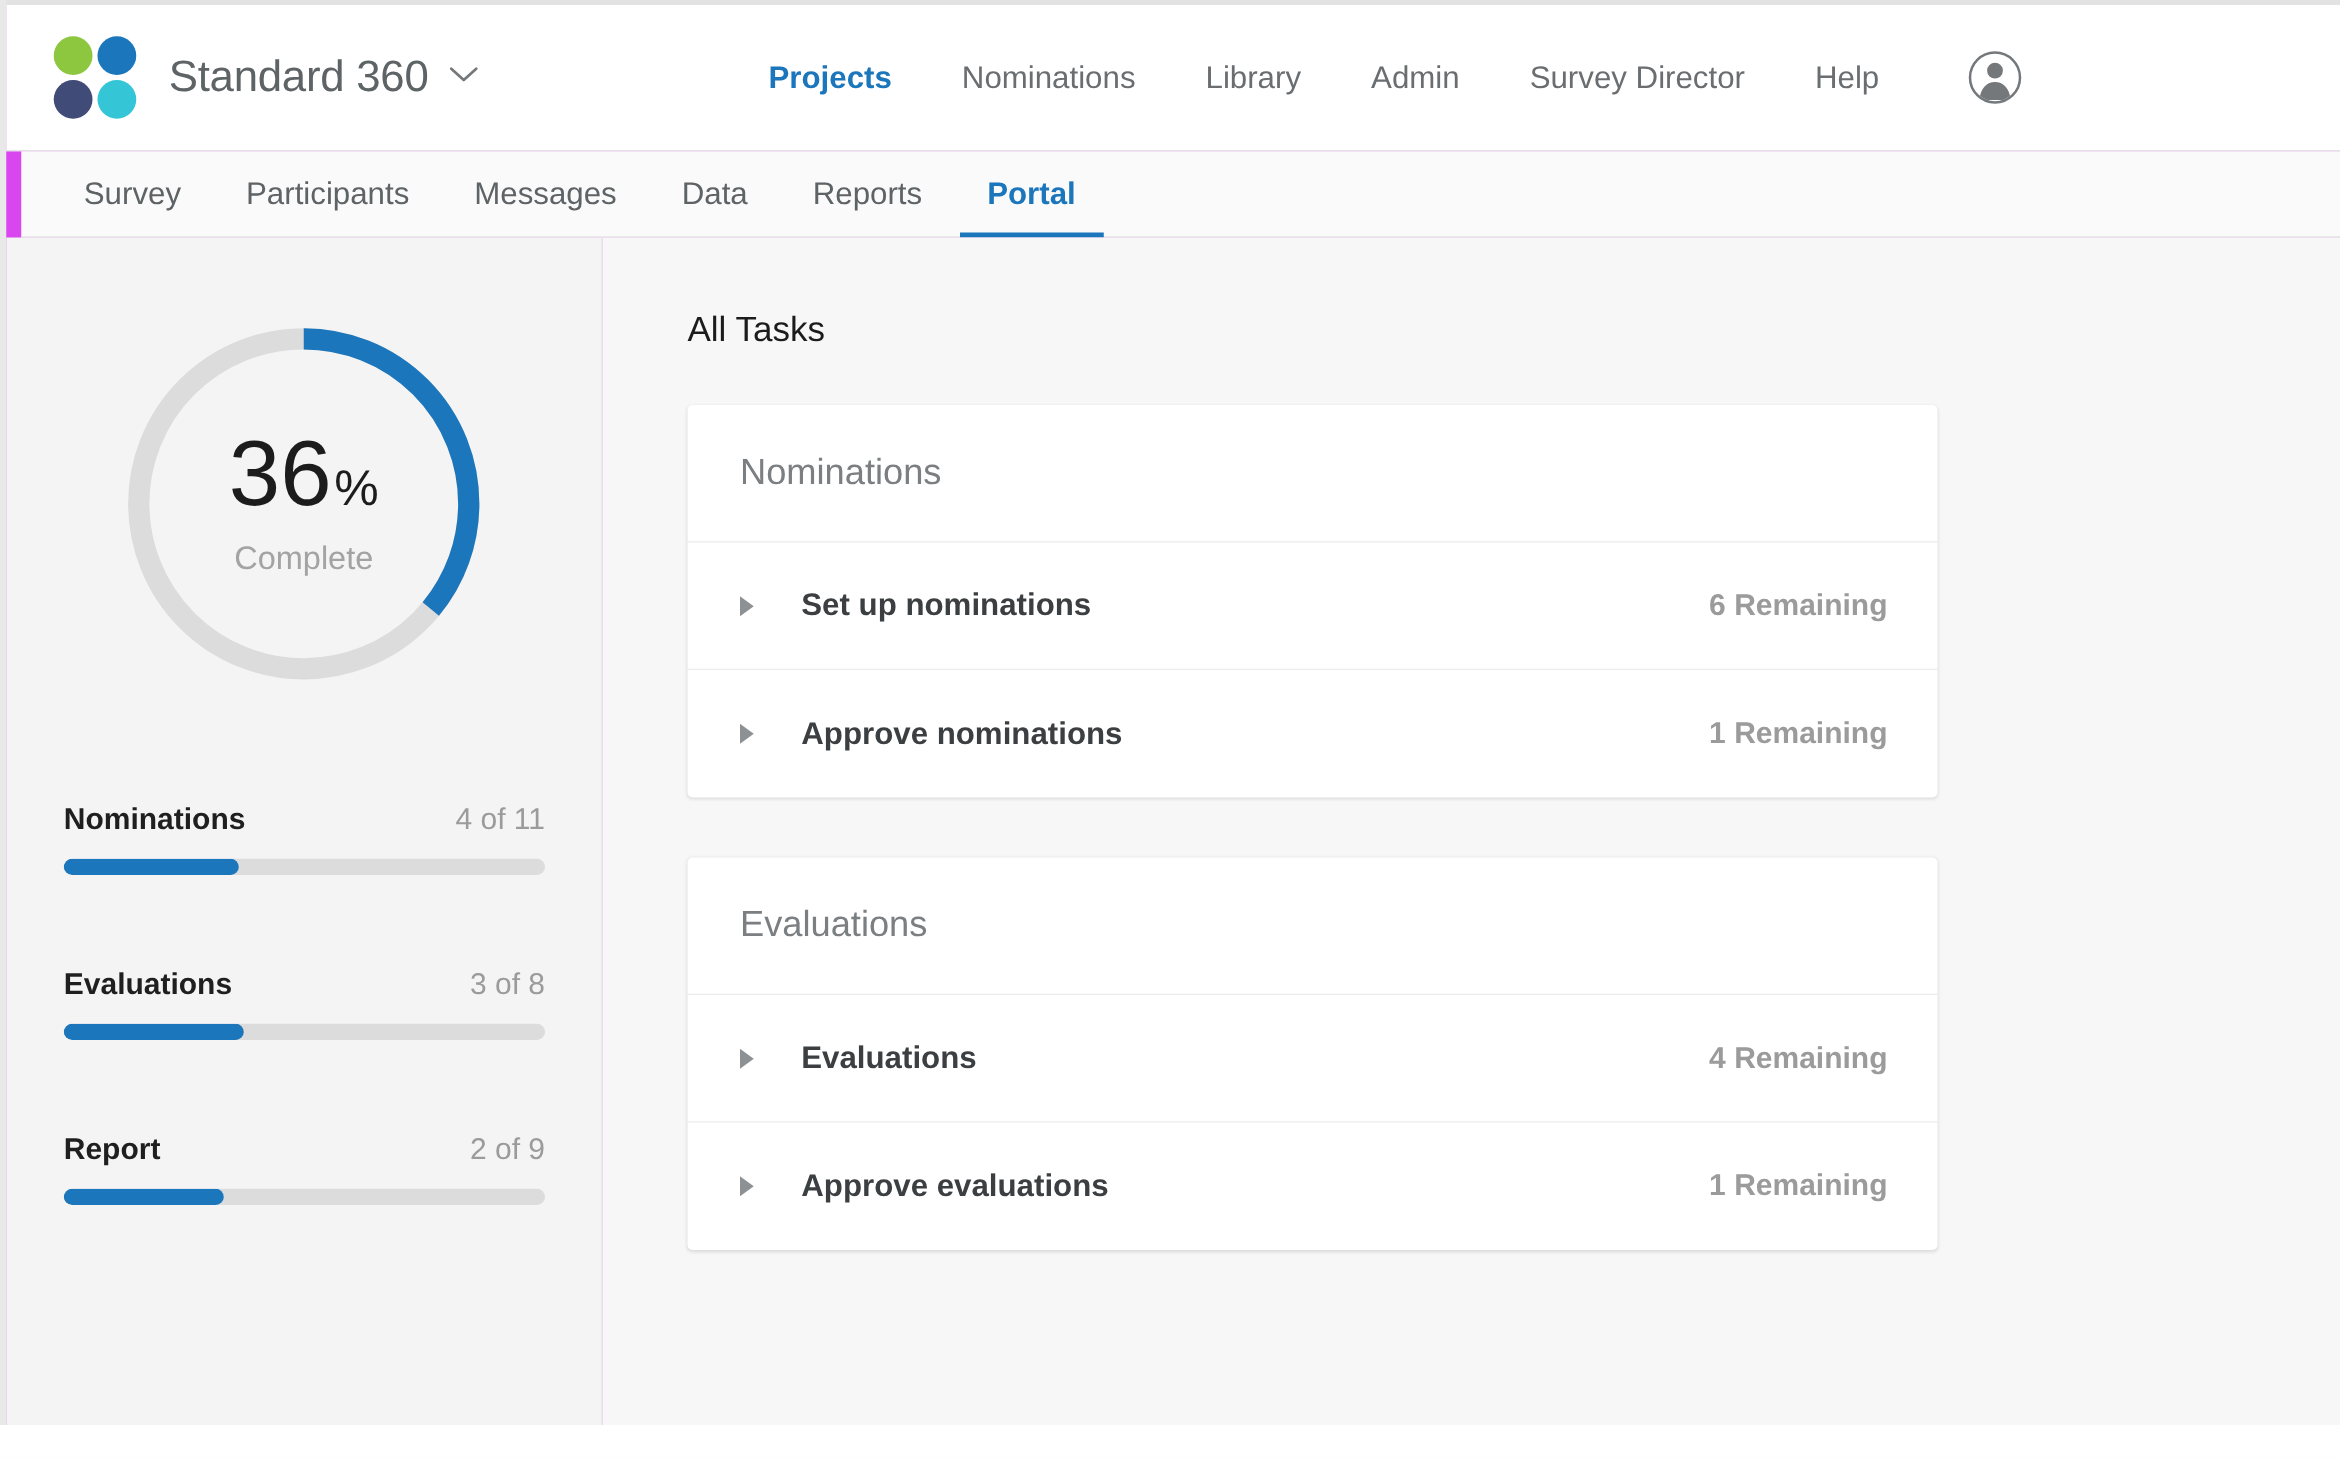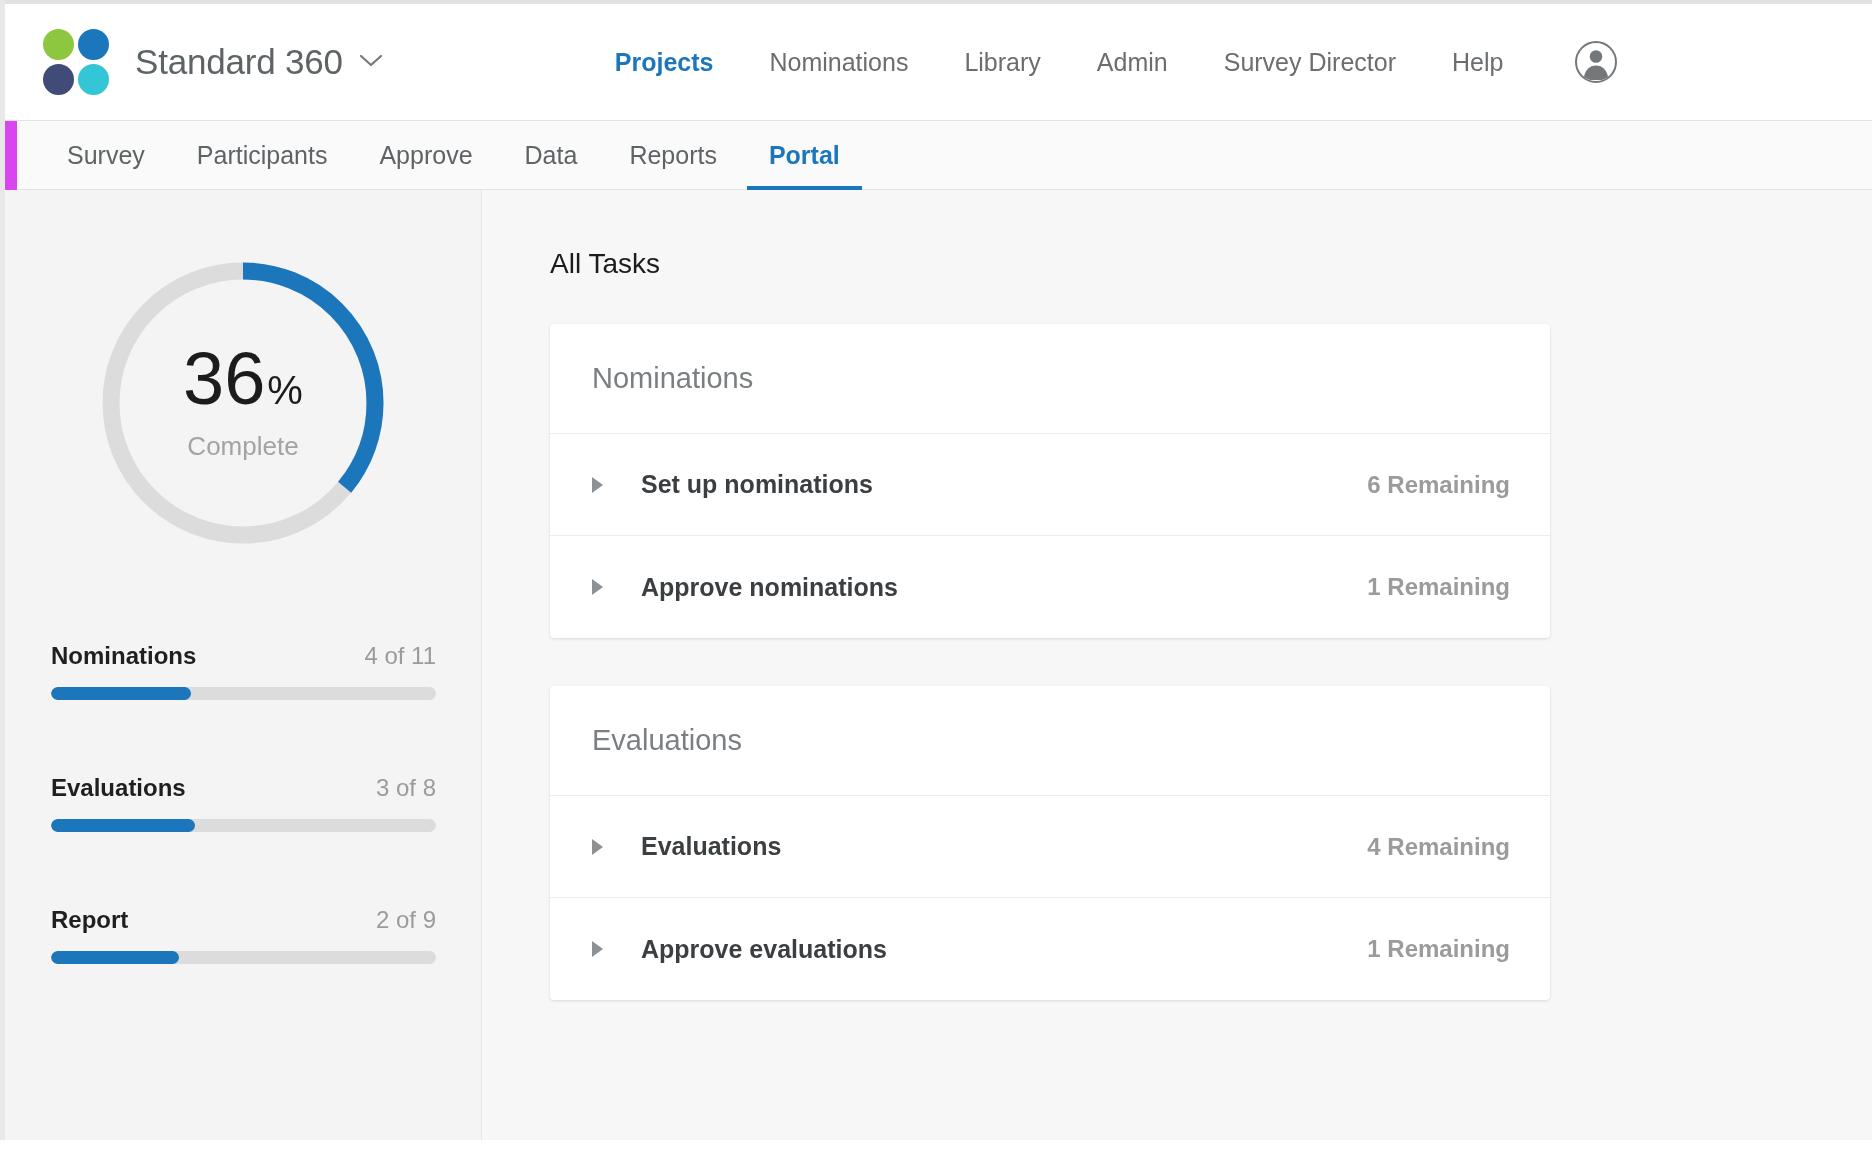--- a/index.html
+++ b/index.html
@@ -289,21 +289,21 @@
           <circle cx="19" cy="13.5" r="6.3" fill="#74787b"></circle>
           <path d="M6.5 37 C7.4 27.2 12.6 22.6 19 22.6 C25.4 22.6 30.6 27.2 31.5 37 Z" fill="#74787b"></path>
         </svg>
       </div>
     </nav>
   </div>
 
   <div id="tabbar">
     <div class="tab">Survey</div>
     <div class="tab">Participants</div>
-    <div class="tab">Approve</div>
+    <div class="tab">Messages</div>
     <div class="tab">Data</div>
     <div class="tab">Reports</div>
     <div class="tab active">Portal</div>
   </div>
 
   <div id="body-row">
 
     <aside id="sidebar">
 
       <div class="donut-wrap">

